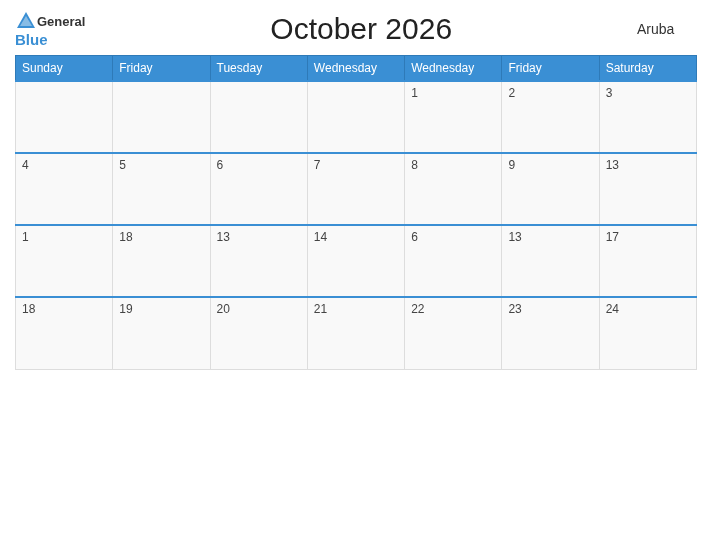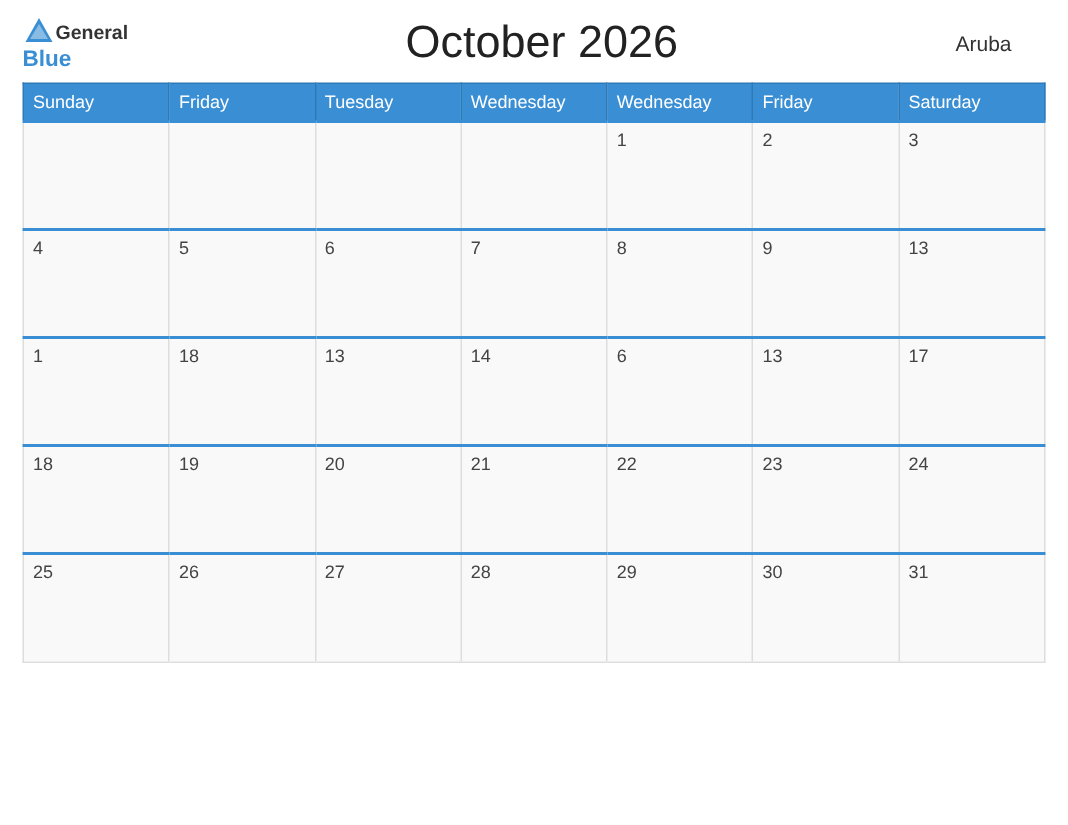--- a/index.html
+++ b/index.html
@@ -160,24 +160,15 @@
         </tr>
         <tr>
           <td><span class="day-num">18</span></td>
           <td><span class="day-num">19</span></td>
           <td><span class="day-num">20</span></td>
           <td><span class="day-num">21</span></td>
           <td><span class="day-num">22</span></td>
           <td><span class="day-num">23</span></td>
           <td><span class="day-num">24</span></td>
         </tr>
-        <tr>
-          <td><span class="day-num">25</span></td>
-          <td><span class="day-num">26</span></td>
-          <td><span class="day-num">27</span></td>
-          <td><span class="day-num">28</span></td>
-          <td><span class="day-num">29</span></td>
-          <td><span class="day-num">30</span></td>
-          <td><span class="day-num">31</span></td>
-        </tr>
       </tbody>
   </table>
 </div>
 
 </body></html>

